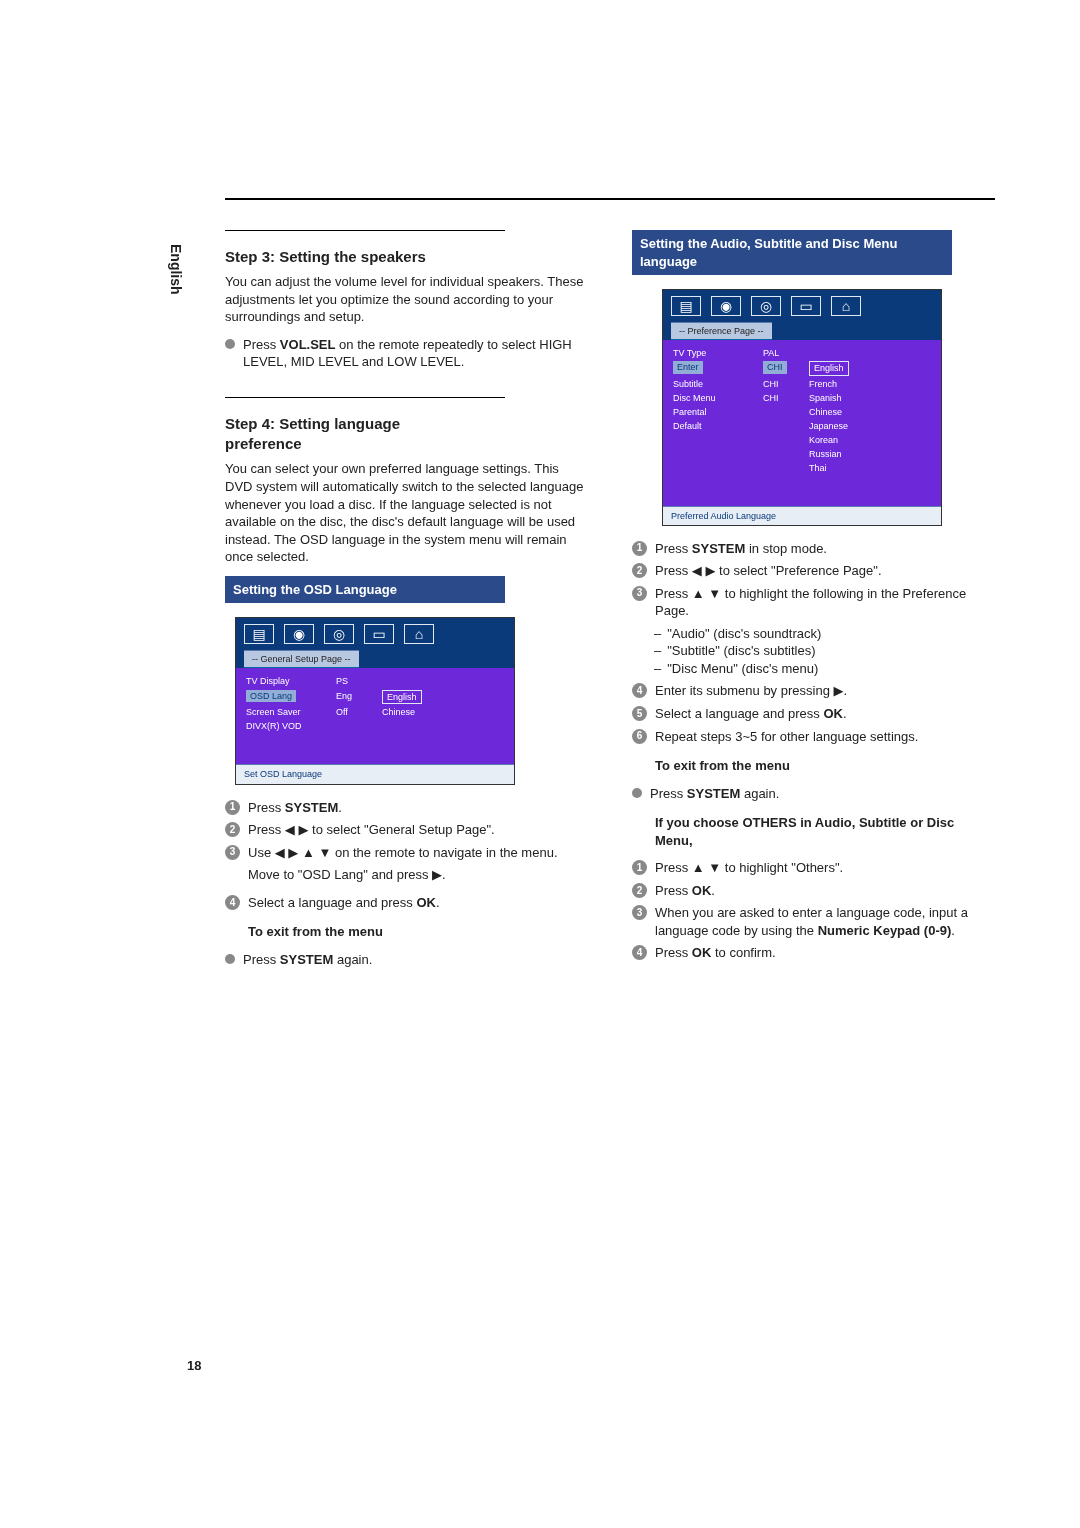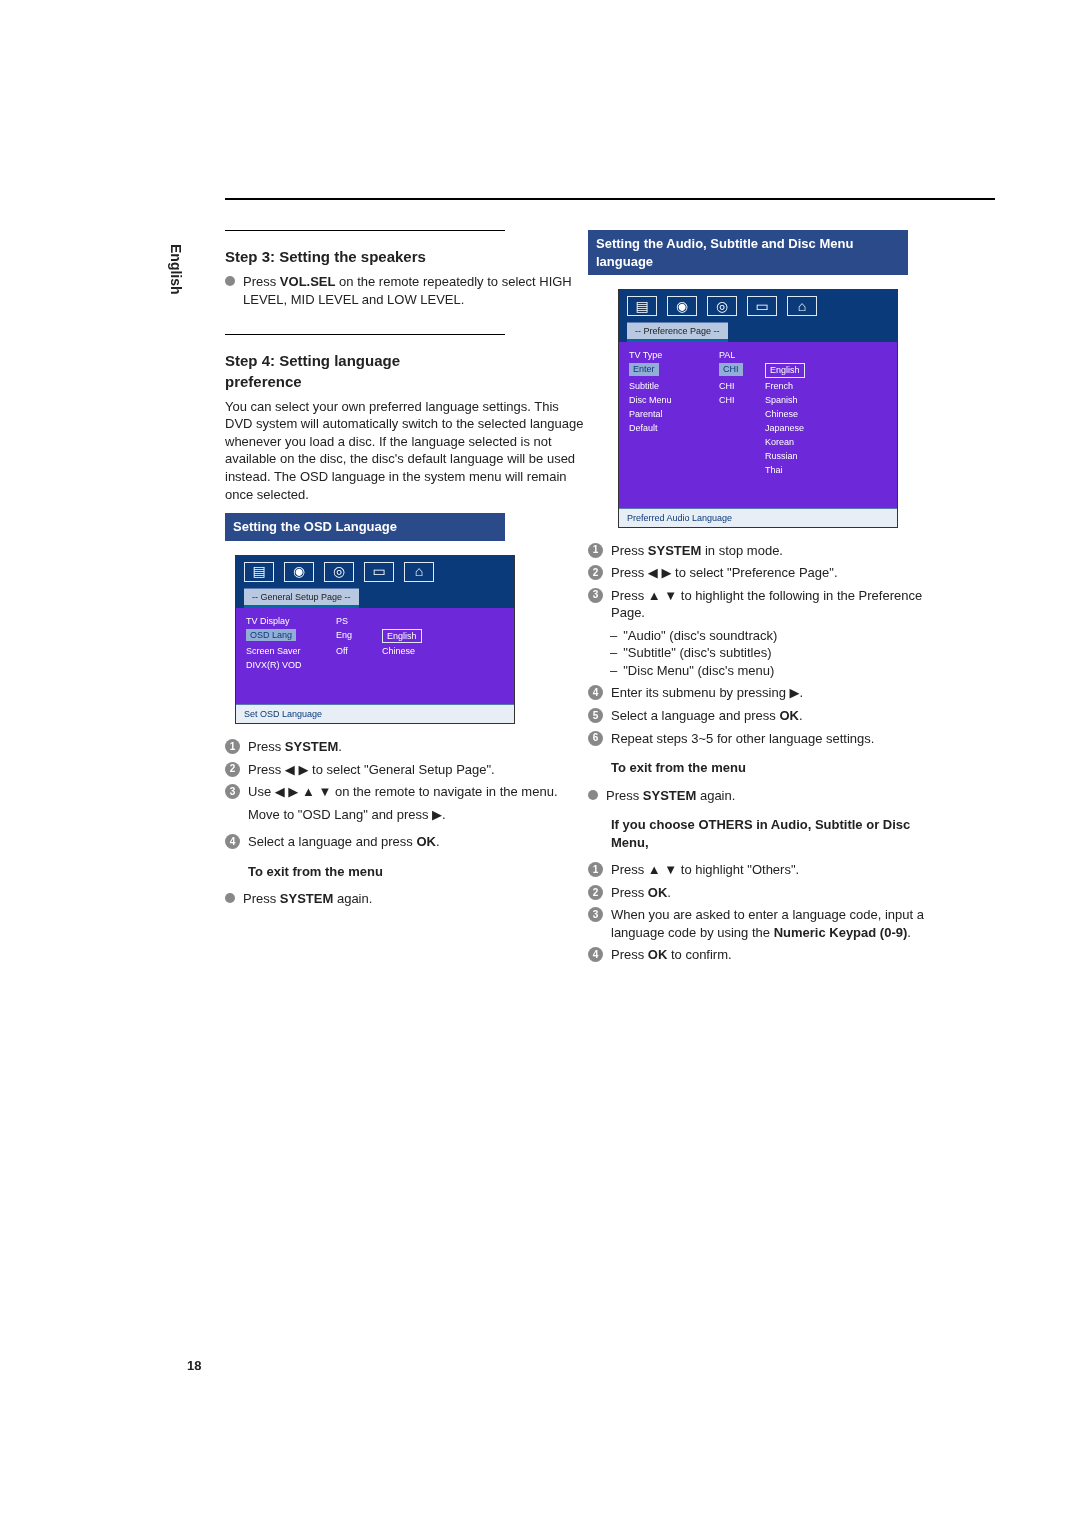--- a/index.html
+++ b/index.html
@@ -1,36 +1,36 @@
 <!DOCTYPE html>
 <html><head>
 <meta charset="utf-8">
 <style>
   * { box-sizing: border-box; margin: 0; padding: 0; }
   body { background: #fff; font-family: "Gill Sans", "Helvetica Neue", Arial, sans-serif; color: #222; }
   .page { width: 1080px; height: 1528px; margin: 0 auto; position: relative; padding: 200px 90px 0 90px; }
   .lang-tab { position: absolute; left: 168px; top: 244px; writing-mode: vertical-rl; font-weight: bold; font-size: 14px; }
   .title { font-size: 26px; font-weight: bold; margin-bottom: 6px; }
   .rule { border: none; border-top: 2px solid #000; width: 100%; }
-  .content { position: absolute; left: 225px; top: 230px; width: 770px; display: flex; }
+  .content { position: absolute; left: 225px; top: 230px; width: 770px; display: flex; gap: 44px; }
   .col { width: 363px; font-size: 13px; line-height: 1.35; }
   .step-hd { font-size: 15px; font-weight: bold; margin: 16px 0 6px 0; }
   .step-rule { border: none; border-top: 1.5px solid #000; width: 280px; margin-bottom: 4px; }
   .para { margin: 4px 0 10px 0; }
   .blue-bar { background: #2a4a8a; color: #fff; font-weight: bold; padding: 5px 8px; font-size: 13px; margin-top: 3px; }
   .bullet-row, .num-row { display: flex; gap: 8px; margin: 5px 0; align-items: flex-start; }
   .bullet-dot { width: 10px; height: 10px; background: #888; border-radius: 50%; flex-shrink: 0; margin-top: 3px; }
   .num-badge { width: 15px; height: 15px; border-radius: 50%; background: #888; color: #fff; font-size: 10px; font-weight: bold; display: flex; align-items: center; justify-content: center; flex-shrink: 0; margin-top: 1px; }
   .sub-dash { margin-left: 22px; display: flex; gap: 6px; }
   .bold { font-weight: bold; }
   b { font-weight: bold; }
   .osd-figure, .pref-figure { border: 1px solid #333; width: 280px; margin: 14px 0 14px 10px; background: #0a3a7a; color: #fff; font-size: 9px; }
   .fig-tabs { display: flex; gap: 10px; padding: 6px 8px; background: #0a3a7a; color: #fff; align-items: center; }
   .fig-tab { width: 30px; height: 20px; border: 1px solid #e0e8f0; display: flex; align-items: center; justify-content: center; font-size: 14px; }
-  .fig-title { background: #b8c8e0; color: #222; padding: 2px 8px; font-size: 9px; border-top: 1px solid #5a7ab0; border-bottom: 3px solid #0369a1; display: inline-block; margin-left: 8px; }
+  .fig-title { background: #b8c8e0; color: #222; padding: 2px 8px; font-size: 9px; border-top: 1px solid #5a7ab0; border-bottom: 1px solid #0369a1; display: inline-block; margin-left: 8px; }
   .fig-body { background: #6d28d9; padding: 6px 10px 30px 10px; min-height: 96px; }
   .fig-row { display: flex; gap: 8px; padding: 1px 0; }
   .fig-c1 { width: 82px; }
   .fig-c2 { width: 38px; }
   .fig-c3 { width: 56px; }
   .fig-hl { background: #92aed6; color: #0a3a7a; display: inline-block; padding: 0 4px; }
   .fig-box { border: 1px solid #e0e8f0; padding: 0 4px; display: inline-block; }
   .fig-footer { background: #e8eef6; color: #0a3a7a; padding: 3px 8px; font-size: 9px; border-top: 1px solid #5a7ab0; }
   .page-num { position: absolute; left: 187px; bottom: 155px; font-weight: bold; font-size: 13px; }
 </style>
@@ -42,20 +42,21 @@
 
   <div style="position:absolute; left:225px; top:198px; width:770px;">
     <hr class="rule">
   </div>
 
   <div class="content">
 
     <div class="col">
       <hr class="step-rule">
       <div class="step-hd">Step 3:  Setting the speakers</div>
+      <p class="para">You can adjust the volume level for individual speakers. These adjustments let you optimize the sound according to your surroundings and setup.</p>
 
       <div class="bullet-row">
         <span class="bullet-dot"></span>
         <span>
           <span>Press </span><b>VOL.SEL</b><span> on the remote repeatedly to select HIGH LEVEL, MID LEVEL and LOW LEVEL.</span>
         </span>
       </div>
 
       <hr class="step-rule" style="margin-top:26px;">
       <div class="step-hd" style="width:240px;">Step 4:  Setting language preference</div>

